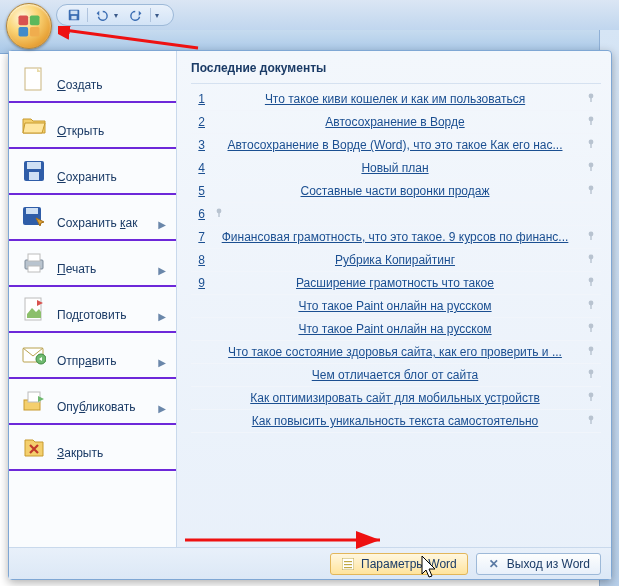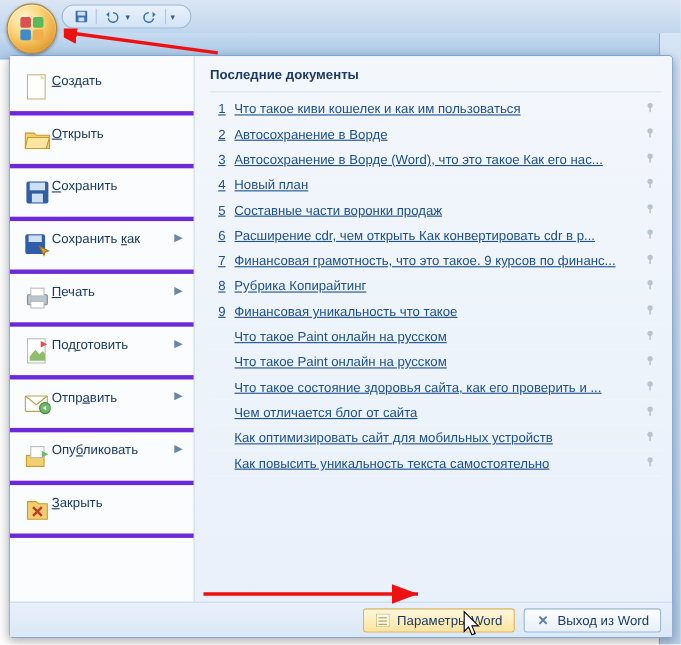--- a/index.html
+++ b/index.html
@@ -88,25 +88,26 @@
     overflow:hidden;
   }
   .left-col {
     width: 168px;
     background:#fafcfe;
     border-right:1px solid #c9d9ec;
     padding: 6px 0;
   }
   .menu-item {
     display:flex;
-    align-items:flex-start;
+    align-items:flex-end;
+    gap:10px;
     padding: 9px 10px 9px 12px;
     cursor:pointer;
     color:#1b3b66;
-    border-bottom:4px solid #6d28d9;
+    border-bottom:2px solid #6d28d9;
     position:relative;
   }
   .menu-item .lbl { flex:1; font-size:12px; }
   .menu-item .submenu-caret {
     color:#6a87aa; font-size:10px;
   }
   .menu-item .icon {
     width:26px; height:26px;
     display:flex; align-items:center; justify-content:center;
   }
@@ -144,20 +145,21 @@
     color:#1b4f91;
     text-decoration:underline;
   }
   .recent-label {
     flex:1;
     text-decoration:underline;
     white-space:nowrap;
     overflow:hidden;
     text-overflow:ellipsis;
     font-size:12px;
+    text-align:center;
   }
   .pin {
     width:14px; height:14px;
     color:#9aaabd;
   }
   
   .menu-footer {
     height: 32px;
     border-top:1px solid #c9d9ec;
     background: linear-gradient(#e8f0fa,#dce8f6);
@@ -389,21 +391,20 @@
           <div class="recent-row">
             <span class="recent-num">5</span>
             <span class="recent-label">Составные части воронки продаж</span>
             <span class="pin"><svg width="12" height="12" viewBox="0 0 12 12">
                 <circle cx="6" cy="4" r="2.4" fill="#b8c3d0"></circle>
                 <rect x="5.3" y="5" width="1.4" height="5" fill="#b8c3d0"></rect>
               </svg></span>
           </div>
           <div class="recent-row">
             <span class="recent-num">6</span>
-            <span class="recent-label">Расширение cdr, чем открыть  Как конвертировать cdr в p...</span>
             <span class="pin"><svg width="12" height="12" viewBox="0 0 12 12">
                 <circle cx="6" cy="4" r="2.4" fill="#b8c3d0"></circle>
                 <rect x="5.3" y="5" width="1.4" height="5" fill="#b8c3d0"></rect>
               </svg></span>
           </div>
           <div class="recent-row">
             <span class="recent-num">7</span>
             <span class="recent-label">Финансовая грамотность, что это такое. 9 курсов по финанс...</span>
             <span class="pin"><svg width="12" height="12" viewBox="0 0 12 12">
                 <circle cx="6" cy="4" r="2.4" fill="#b8c3d0"></circle>
@@ -413,21 +414,21 @@
           <div class="recent-row">
             <span class="recent-num">8</span>
             <span class="recent-label">Рубрика Копирайтинг</span>
             <span class="pin"><svg width="12" height="12" viewBox="0 0 12 12">
                 <circle cx="6" cy="4" r="2.4" fill="#b8c3d0"></circle>
                 <rect x="5.3" y="5" width="1.4" height="5" fill="#b8c3d0"></rect>
               </svg></span>
           </div>
           <div class="recent-row">
             <span class="recent-num">9</span>
-            <span class="recent-label">Финансовая уникальность что такое</span>
+            <span class="recent-label">Расширение грамотность что такое</span>
             <span class="pin"><svg width="12" height="12" viewBox="0 0 12 12">
                 <circle cx="6" cy="4" r="2.4" fill="#b8c3d0"></circle>
                 <rect x="5.3" y="5" width="1.4" height="5" fill="#b8c3d0"></rect>
               </svg></span>
           </div>
           <div class="recent-row">
             <span class="recent-num"></span>
             <span class="recent-label">Что такое Paint онлайн на русском</span>
             <span class="pin"><svg width="12" height="12" viewBox="0 0 12 12">
                 <circle cx="6" cy="4" r="2.4" fill="#b8c3d0"></circle>

